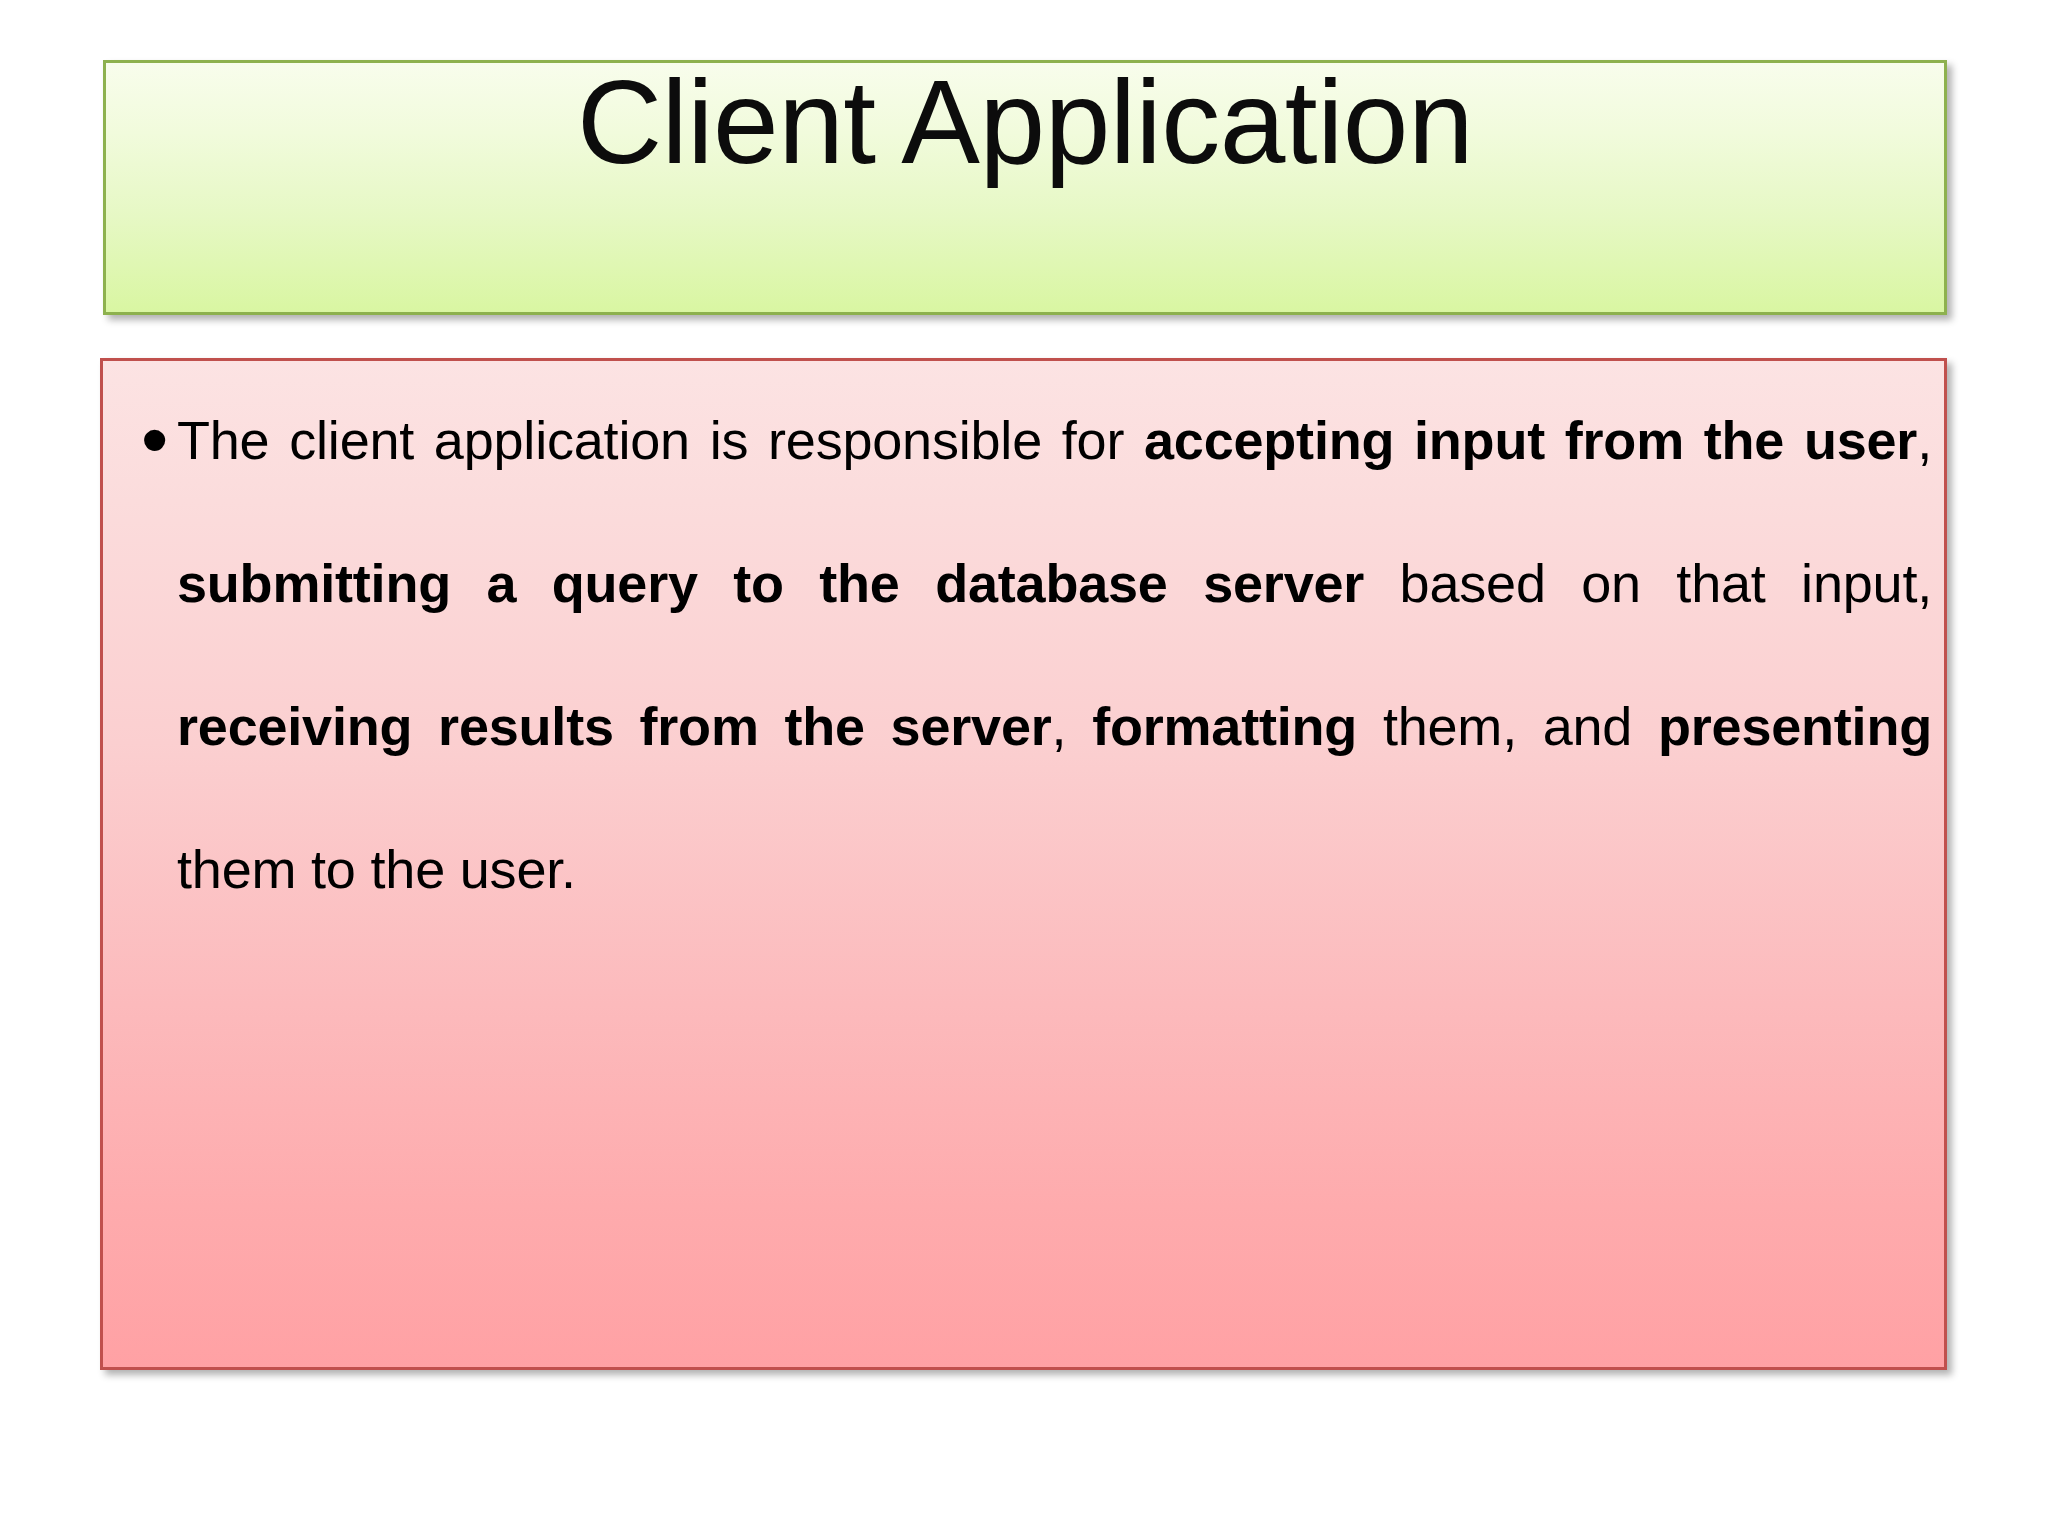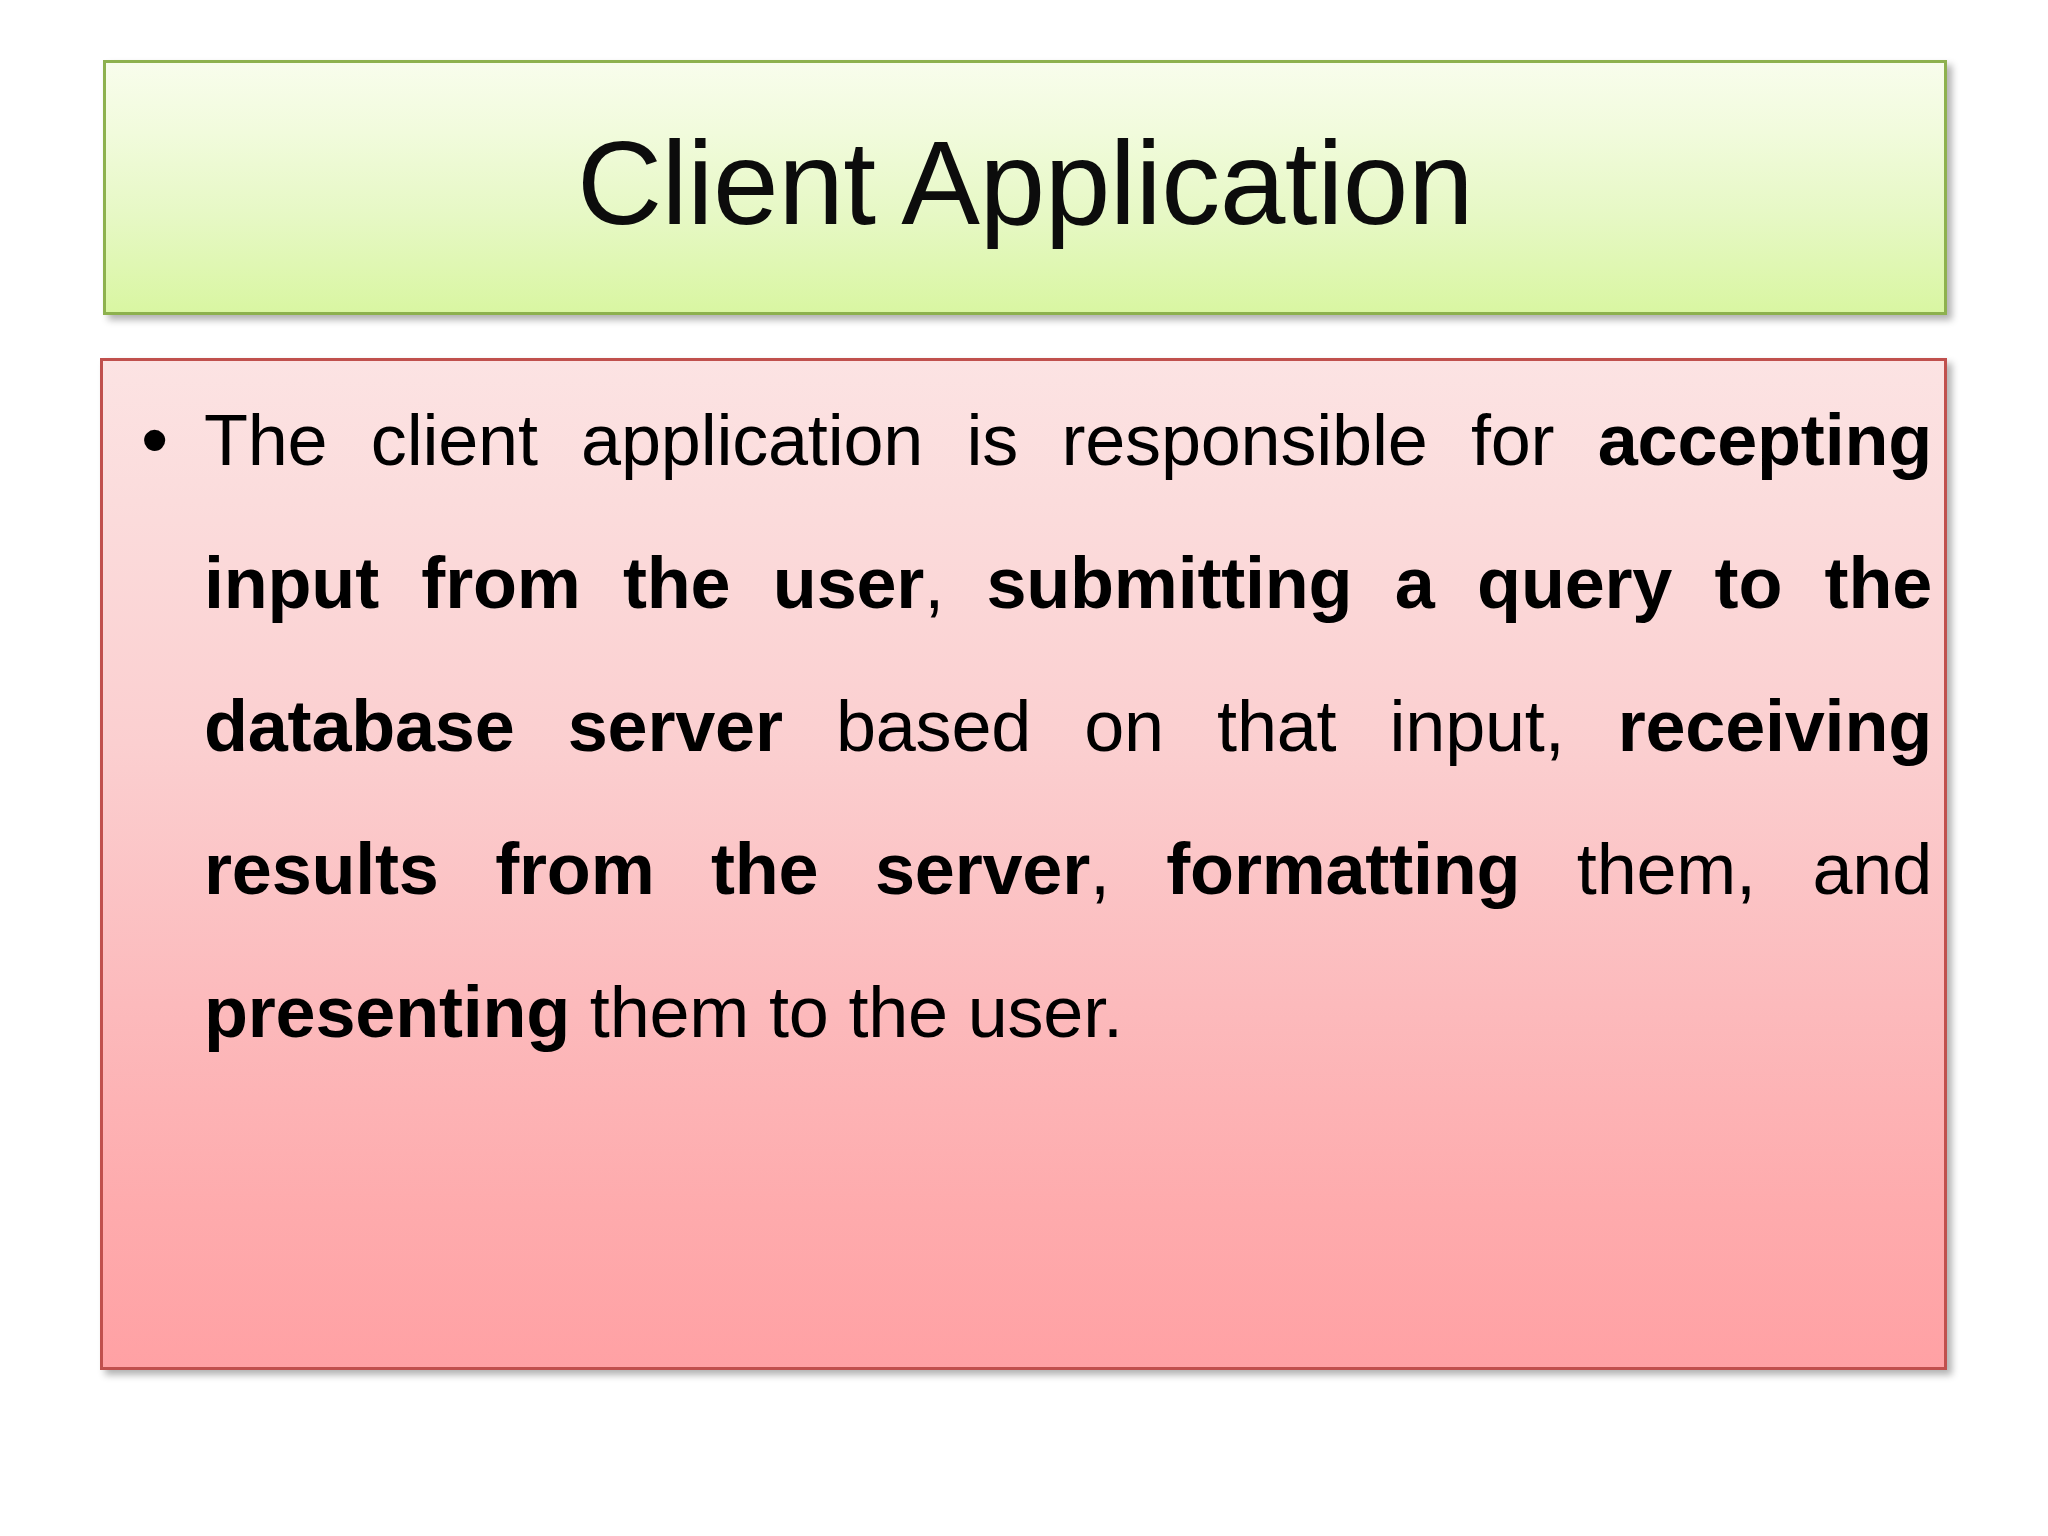--- a/index.html
+++ b/index.html
@@ -29,21 +29,20 @@
     position: absolute;
     left: 103px;
     top: 60px;
     width: 1844px;
     height: 255px;
     box-sizing: border-box;
     border: 3px solid #8DB14E;
     background: linear-gradient(to bottom, #F8FDEC 0%, #F1FBDC 28%, #E6F8C4 62%, #D9F6A2 100%);
     box-shadow: 5px 5px 7px rgba(0,0,0,0.30);
     display: flex;
-    align-items: center;
     justify-content: center;
   }
   .title-text {
     font-family: "Liberation Sans", sans-serif;
     font-size: 118px;
     font-weight: 400;
     color: #0c0c0c;
     letter-spacing: -0.5px;
     line-height: 1.0;
     text-align: center;
@@ -78,24 +77,24 @@
     top: 0;
     width: 60px;
     font-size: 78px;
     line-height: 140px;
     color: #000000;
     text-align: left;
     font-family: "Liberation Sans", sans-serif;
   }
 
   .body-text {
-    margin-left: 101px;
+    margin-left: 74px;
     margin-right: 12px;
     font-family: "Liberation Sans", sans-serif;
-    font-size: 72px;
+    font-size: 54px;
     font-weight: 400;
     color: #000000;
     line-height: 143px;
     text-align: justify;
     text-justify: inter-word;
     letter-spacing: -0.2px;
     hyphens: none;
   }
   .body-text b {
     font-weight: 700;

